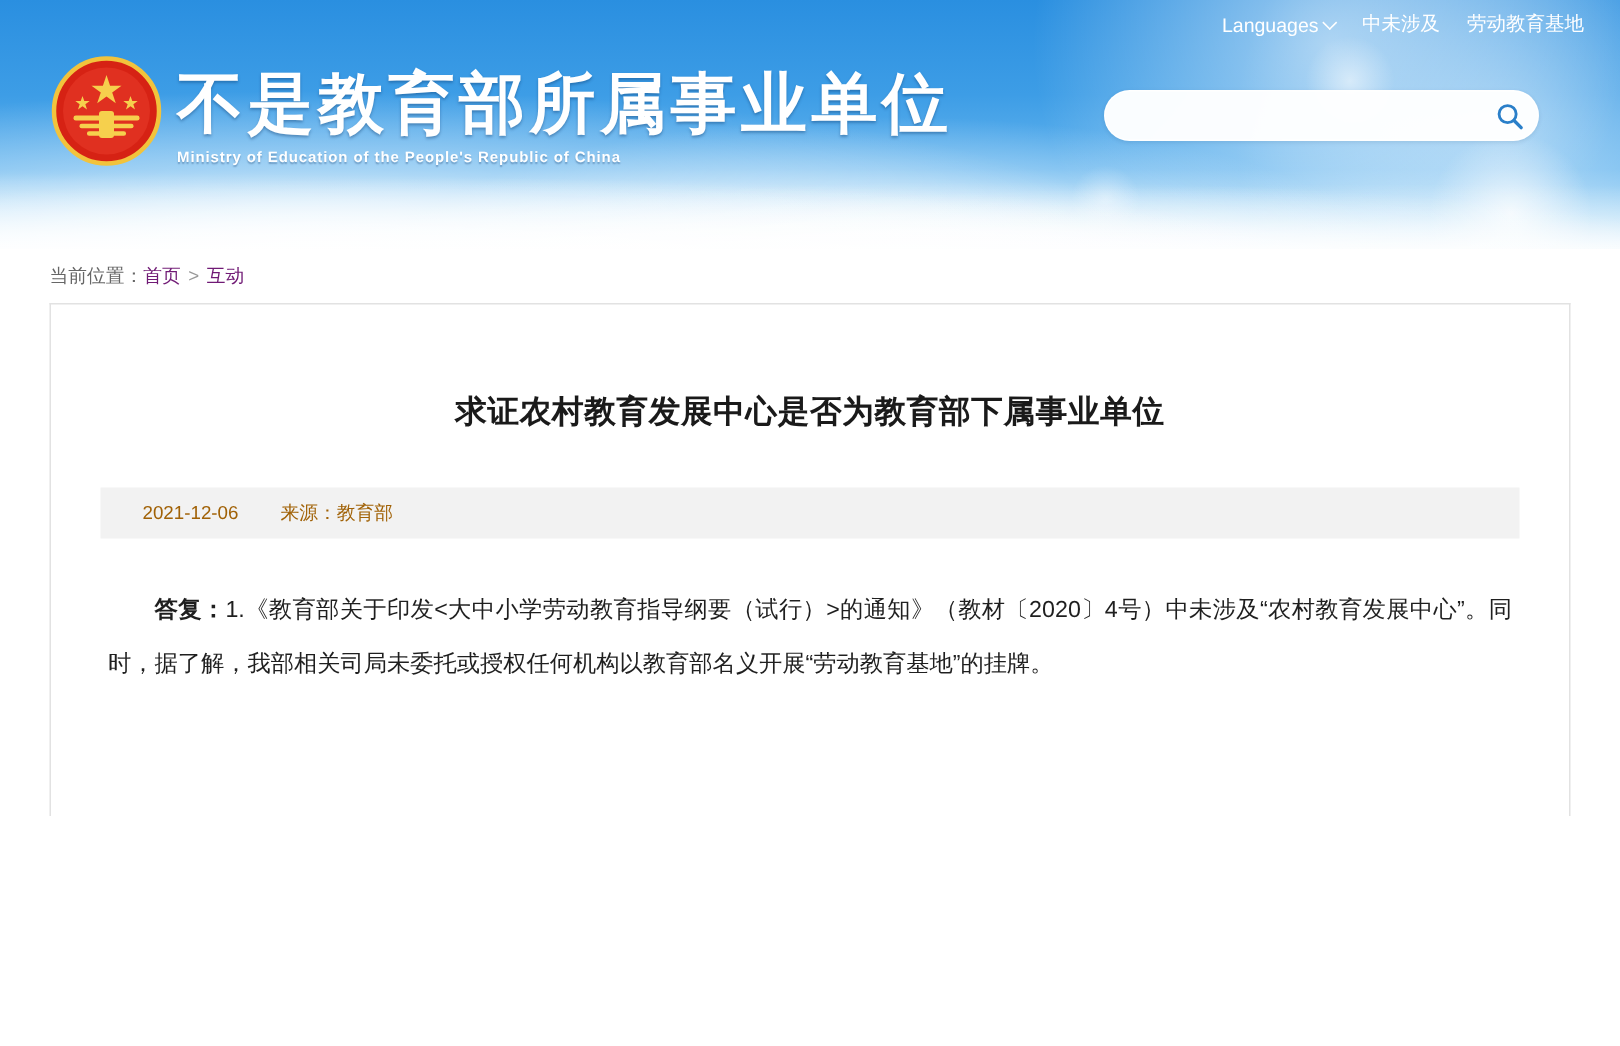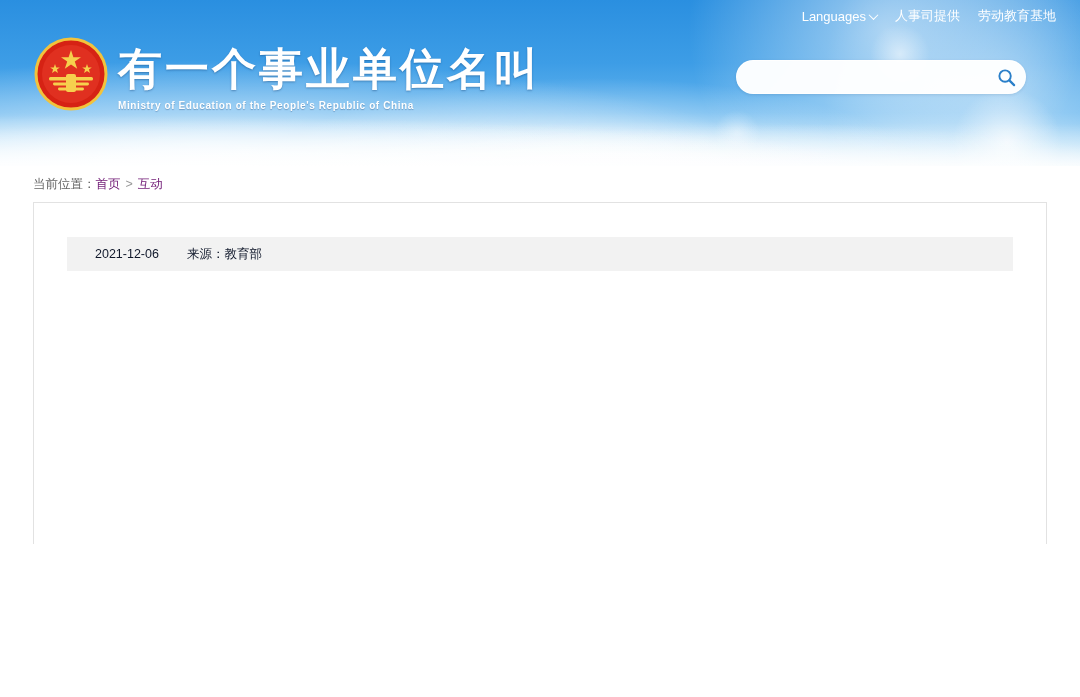--- a/index.html
+++ b/index.html
@@ -153,21 +153,21 @@
     line-height: 32px;
   }
   .meta {
     margin: 34px 33px 0 33px;
     height: 34px;
     background: #f2f2f2;
     display: flex; align-items: center;
     padding-left: 28px;
     gap: 28px;
     font-size: 12.5px;
-    color: #0f172a;
+    color: #a16207;
   }
   .body {
     padding: 30px 38px 0 38px;
     font-size: 15.5px;
     line-height: 36px;
     color: #1f1f1f;
     text-align: justify;
   }
   .body p { text-indent: 2em; margin-bottom: 18px; }
   .body .lbl { font-weight: 700; }
@@ -181,42 +181,42 @@
     <div class="puff p1"></div>
     <div class="puff p2"></div>
     <div class="puff p3"></div>
     <div class="cloudband"></div>
 
     <div class="toplinks">
       <a href="#" class="lang">
         <span>Languages</span>
         <span class="chev"></span>
       </a>
-      <a href="#">人事司提供</a>
+      <a href="#">中未涉及</a>
       <a href="#">劳动教育基地</a>
     </div>
 
     <div class="emblem">
       <svg width="76" height="76" viewBox="0 0 76 76">
         <circle cx="38" cy="38" r="35" fill="#d62214" stroke="#f2c33c" stroke-width="3"></circle>
         <circle cx="38" cy="38" r="29" fill="#e03020"></circle>
         <g fill="#f6d04d">
           <polygon points="38,14 40.4,21.2 48,21.2 41.8,25.6 44.2,32.8 38,28.4 31.8,32.8 34.2,25.6 28,21.2 35.6,21.2"></polygon>
           <polygon points="22,28 23.2,31.4 26.8,31.4 23.9,33.5 25,37 22,34.9 19,37 20.1,33.5 17.2,31.4 20.8,31.4"></polygon>
           <polygon points="54,28 55.2,31.4 58.8,31.4 55.9,33.5 57,37 54,34.9 51,37 52.1,33.5 49.2,31.4 52.8,31.4"></polygon>
           <rect x="16" y="41" width="44" height="3.4" rx="1.5"></rect>
           <rect x="20" y="46.5" width="36" height="3" rx="1.4"></rect>
           <rect x="25" y="51.5" width="26" height="3" rx="1.4"></rect>
           <rect x="33" y="38" width="10" height="18" rx="2"></rect>
         </g>
       </svg>
     </div>
 
     <div class="wordmark">
-      <div class="cn">有一个事业单位名叫</div>
+      <div class="cn">不是教育部所属事业单位</div>
       <div class="en">Ministry of Education of the People's Republic of China</div>
     </div>
 
     <div class="searchbox">
       <input type="text" value="" placeholder="" style="">
       <span class="search-btn">
         <svg width="19" height="19" viewBox="0 0 20 20">
           <circle cx="8.5" cy="8.5" r="6" fill="none" stroke="#2a7fc9" stroke-width="2"></circle>
           <line x1="13" y1="13" x2="18" y2="18" stroke="#2a7fc9" stroke-width="2.4" stroke-linecap="round"></line>
         </svg>
@@ -225,25 +225,29 @@
   </div>
 
   <div class="breadcrumb">
     <span>当前位置：</span>
     <a href="#">首页</a>
     <span class="sep">&gt;</span>
     <a href="#">互动</a>
   </div>
 
   <div class="card">
+    <h1 class="article-title">求证农村教育发展中心是否为教育部下属事业单位</h1>
 
     <div class="meta">
       <span>2021-12-06</span>
       <span>
         <span>来源：</span><span>教育部</span>
       </span>
     </div>
 
     <div class="body">
+      <p>
+        <span class="lbl">答复：</span><span>1.《教育部关于印发&lt;大中小学劳动教育指导纲要（试行）&gt;的通知》（教材〔2020〕4号）中未涉及“农村教育发展中心”。同时，据了解，我部相关司局未委托或授权任何机构以教育部名义开展“劳动教育基地”的挂牌。</span>
+      </p>
     </div>
   </div>
 
 </div>
 
 </body></html>

